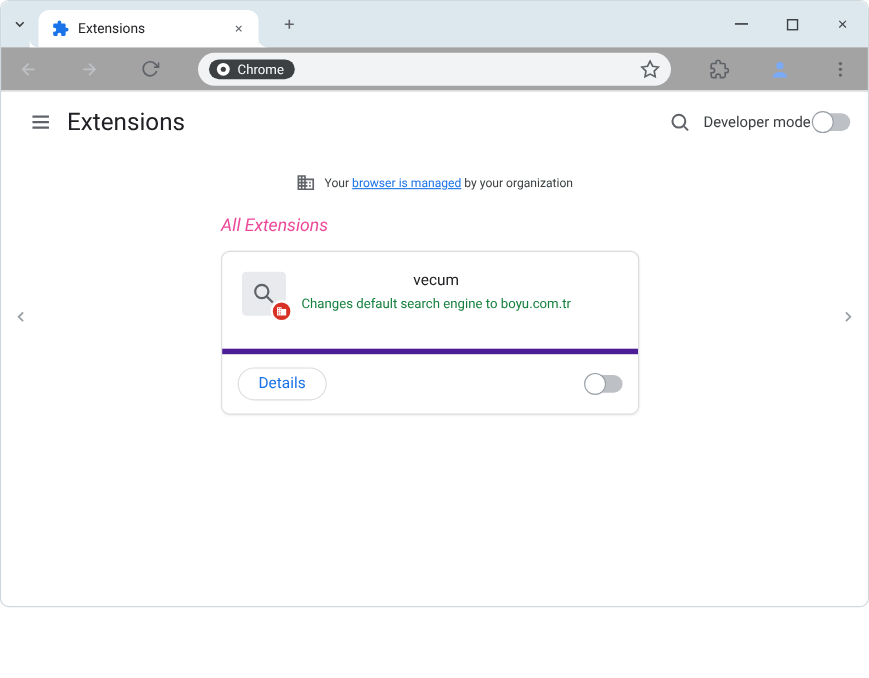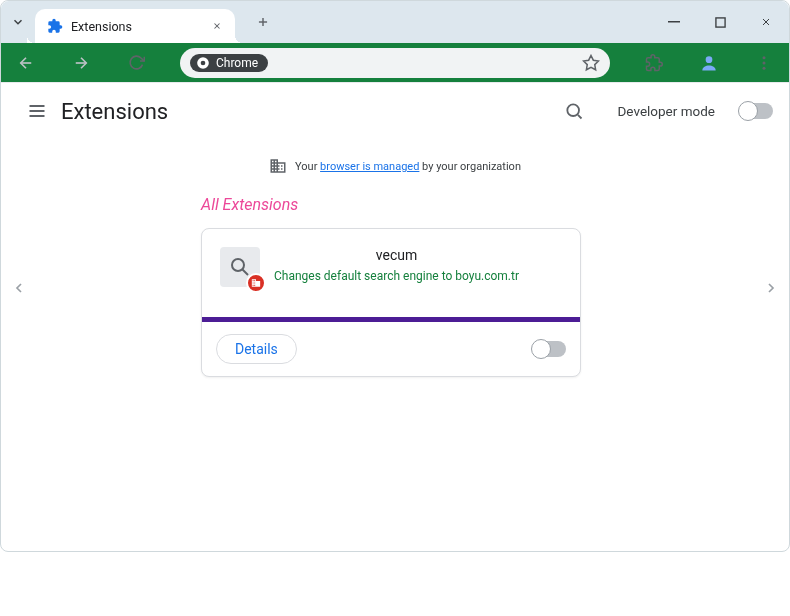--- a/index.html
+++ b/index.html
@@ -15,34 +15,34 @@
 .tab::before, .tab::after { content:""; position:absolute; bottom:0; width:8px; height:8px; background: radial-gradient(circle at 100% 0%, transparent 8px, #fff 8px); }
 .tab::before { left:-8px; background: radial-gradient(circle at 0% 0%, transparent 8px, #fff 8px); transform: scaleX(-1);}
 .tab::after { right:-8px; }
 .tab-title { font-size: 12.5px; color:#202124; flex:1; }
 .tab-close { width:16px; height:16px; display:flex; align-items:center; justify-content:center; color:#5f6368; border-radius:50%; }
 .new-tab { width:28px; height:28px; margin-left:14px; display:flex; align-items:center; justify-content:center; color:#5f6368; border-radius:50%; }
 .win-controls { margin-left:auto; display:flex; }
 .win-btn { width:46px; height:42px; display:flex; align-items:center; justify-content:center; color:#3c4043; }
 
 
-.toolbar { height: 40px; background:#15803d; display:flex; align-items:center; padding: 0 8px; gap:21px; border-bottom: 1px solid #e8eaed; }
+.toolbar { height: 40px; background:#a3a3a3; display:flex; align-items:center; padding: 0 8px; gap:21px; border-bottom: 1px solid #e8eaed; }
 .tb-btn { width:34px; height:34px; display:flex; align-items:center; justify-content:center; color:#5f6368; border-radius:50%; }
 .tb-btn.disabled { color:#bdc1c6; }
 .omnibox { flex:1; height:30px; background:#f1f3f4; border-radius:15px; display:flex; align-items:center; padding:0 10px; gap:8px; margin: 0 6px; }
 .omni-chip { display:flex; align-items:center; gap:6px; background:#3c4043; color:#fff; border-radius: 12px; padding: 2px 10px 2px 6px; font-size:12px;}
 .omni-chip .ico { width:14px; height:14px; }
 .omni-url { font-size:13.5px; color:#3c4043; }
 .omni-star { margin-left:auto; color:#5f6368; }
 
 
 .page-header { height:56px; display:flex; align-items:center; padding: 0 16px; }
 .hamburger { width:40px; height:40px; display:flex; align-items:center; justify-content:center; color:#5f6368; }
 .page-title { font-size:22px; color:#202124; margin-left:4px; font-weight:400; }
-.hdr-right { margin-left:auto; display:flex; align-items:center; gap:24px; }
+.hdr-right { margin-left:auto; display:flex; align-items:center; gap:2px; }
 .search-btn { width:40px; height:40px; display:flex; align-items:center; justify-content:center; color:#5f6368; }
 .devmode-label { font-size:13.5px; color:#3c4043; }
 .toggle { width:34px; height:16px; background:#bdc1c6; border-radius:10px; position:relative; }
 .toggle::after { content:""; position:absolute; width:18px; height:18px; background:#fff; border:1px solid #9aa0a6; border-radius:50%; top:-2px; left:-1px; }
 
 
 .managed { text-align:center; padding: 18px 0 10px; font-size:11px; color:#3c4043; display:flex; justify-content:center; align-items:center; gap:8px; }
 .managed-link { color:#1a73e8; text-decoration:underline; }
 .building-icon { width:18px; height:18px; color:#5f6368; }
 

